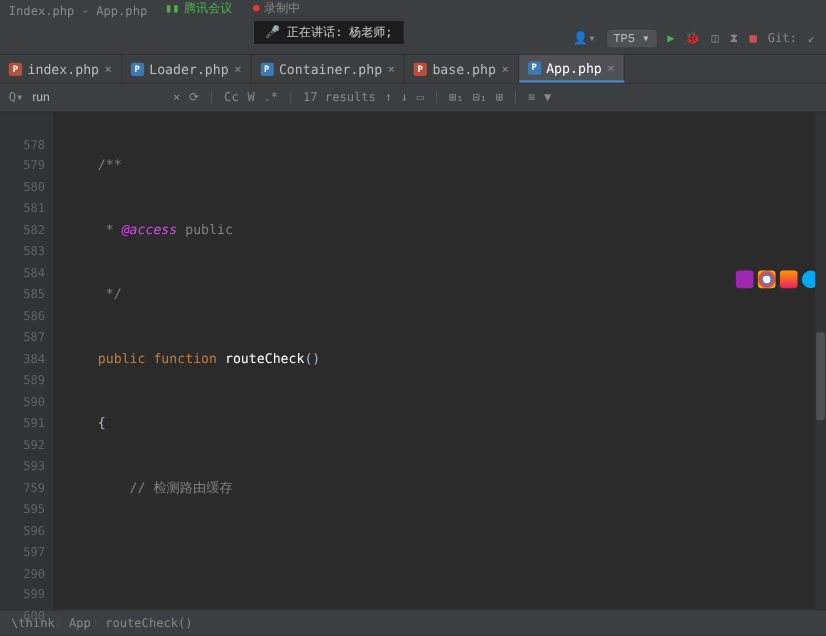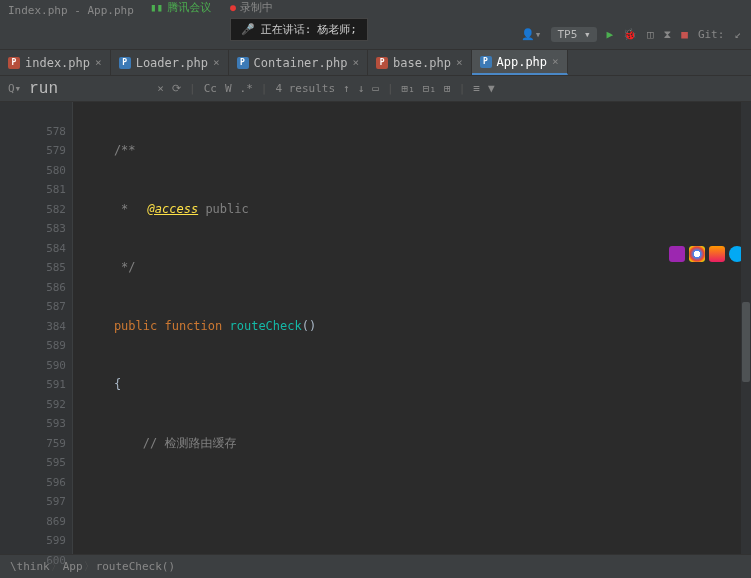--- a/index.html
+++ b/index.html
@@ -67,20 +67,21 @@
     font-size: 11px;
   }
   .tb-icon { color: #888; cursor: pointer; }
   .tb-green { color: #4caf50; }
   .tb-red { color: #c75450; }
   .tb-box {
     background: #4e5254;
     padding: 1px 6px;
     border-radius: 3px;
     color: #bbb;
+    font-family: Liberation Mono, monospace;
   }
   .tabs {
     height: 26px;
     background: #3c3f41;
     display: flex;
     align-items: stretch;
     border-bottom: 1px solid #323232;
   }
   .tab {
     padding: 0 8px;
@@ -114,34 +115,34 @@
     align-items: center;
     padding: 0 8px;
     gap: 8px;
     font-size: 11px;
     color: #888;
   }
   .findbar input {
     background: transparent;
     border: none;
     color: #bbb;
-    font-family: Liberation Mono, monospace;
-    font-size: 16px;
+    font-family: Liberation Sans, sans-serif;
+    font-size: 11px;
     width: 120px;
     outline: none;
   }
   .find-sep { color:#555; }
   .findbar .fb-icon { cursor:pointer; }
   .editor {
     display: flex;
     height: calc(578px - 20px - 30px - 26px - 26px - 24px);
     background: #2b2b2b;
   }
   .gutter {
-    width: 73px;
+    width: 48px;
     background: #313335;
     text-align: right;
     padding: 0 6px;
     color: #606366;
     font-size: 11px;
     line-height: 19.5px;
     border-right: 1px solid #3c3f41;
   }
   .fold-col {
     width: 8px;
@@ -153,23 +154,23 @@
     padding: 0;
     font-size: 12px;
     line-height: 19.5px;
     white-space: pre;
     overflow: hidden;
     position: relative;
   }
   .ln { height: 19.5px; }
   .code .row { height: 19.5px; padding-left: 4px; position: relative; }
   .c-comm { color: #808080; }
-  .c-doctag { color: #fde047; text-decoration: underline; font-style: italic; margin-left: 12px; }
+  .c-doctag { color: #d946ef; font-style: italic; }
   .c-kw { color: #cc7832; text-align: right; }
-  .c-fn { color: #14b8a6; }
+  .c-fn { color: #ffffff; }
   .c-op { color: #a9b7c6; }
   .overlay-icons {
     position: absolute;
     right: 6px; top: 144px;
     display: flex;
     gap: 4px;
   }
   .ov-icon {
     width: 16px; height: 16px;
     border-radius: 3px;
@@ -266,21 +267,21 @@
 <div class="findbar">
   <span>Q▾</span>
   <input value="run" style="">
   <span class="fb-icon">×</span>
   <span class="fb-icon">⟳</span>
   <span class="find-sep">|</span>
   <span class="fb-icon">Cc</span>
   <span class="fb-icon">W</span>
   <span class="fb-icon">.*</span>
   <span class="find-sep">|</span>
-  <span>4 results</span>
+  <span>17 results</span>
   <span class="fb-icon">↑</span>
   <span class="fb-icon">↓</span>
   <span class="fb-icon">▭</span>
   <span class="find-sep">|</span>
   <span class="fb-icon">⊞₁</span>
   <span class="fb-icon">⊟₁</span>
   <span class="fb-icon">⊞</span>
   <span class="find-sep">|</span>
   <span class="fb-icon">≡</span>
   <span class="fb-icon">▼</span>
@@ -302,21 +303,21 @@
     <div class="ln">384</div>
     <div class="ln">589</div>
     <div class="ln">590</div>
     <div class="ln">591</div>
     <div class="ln">592</div>
     <div class="ln">593</div>
     <div class="ln">759</div>
     <div class="ln">595</div>
     <div class="ln">596</div>
     <div class="ln">597</div>
-    <div class="ln">869</div>
+    <div class="ln">290</div>
     <div class="ln">599</div>
     <div class="ln">600</div>
   </div>
   <div class="fold-col"></div>
   <div class="code">
     <div class="row"><span class="c-comm">    /**</span></div>
     <div class="row"><span class="c-comm">     * </span><span class="c-doctag">@access</span><span class="c-comm"> public</span></div>
     <div class="row"><span class="c-comm">     */</span></div>
     <div class="row"><span class="c-kw">    public function </span><span class="c-fn">routeCheck</span><span class="c-op">()</span></div>
     <div class="row"><span class="c-op">    {</span></div>

